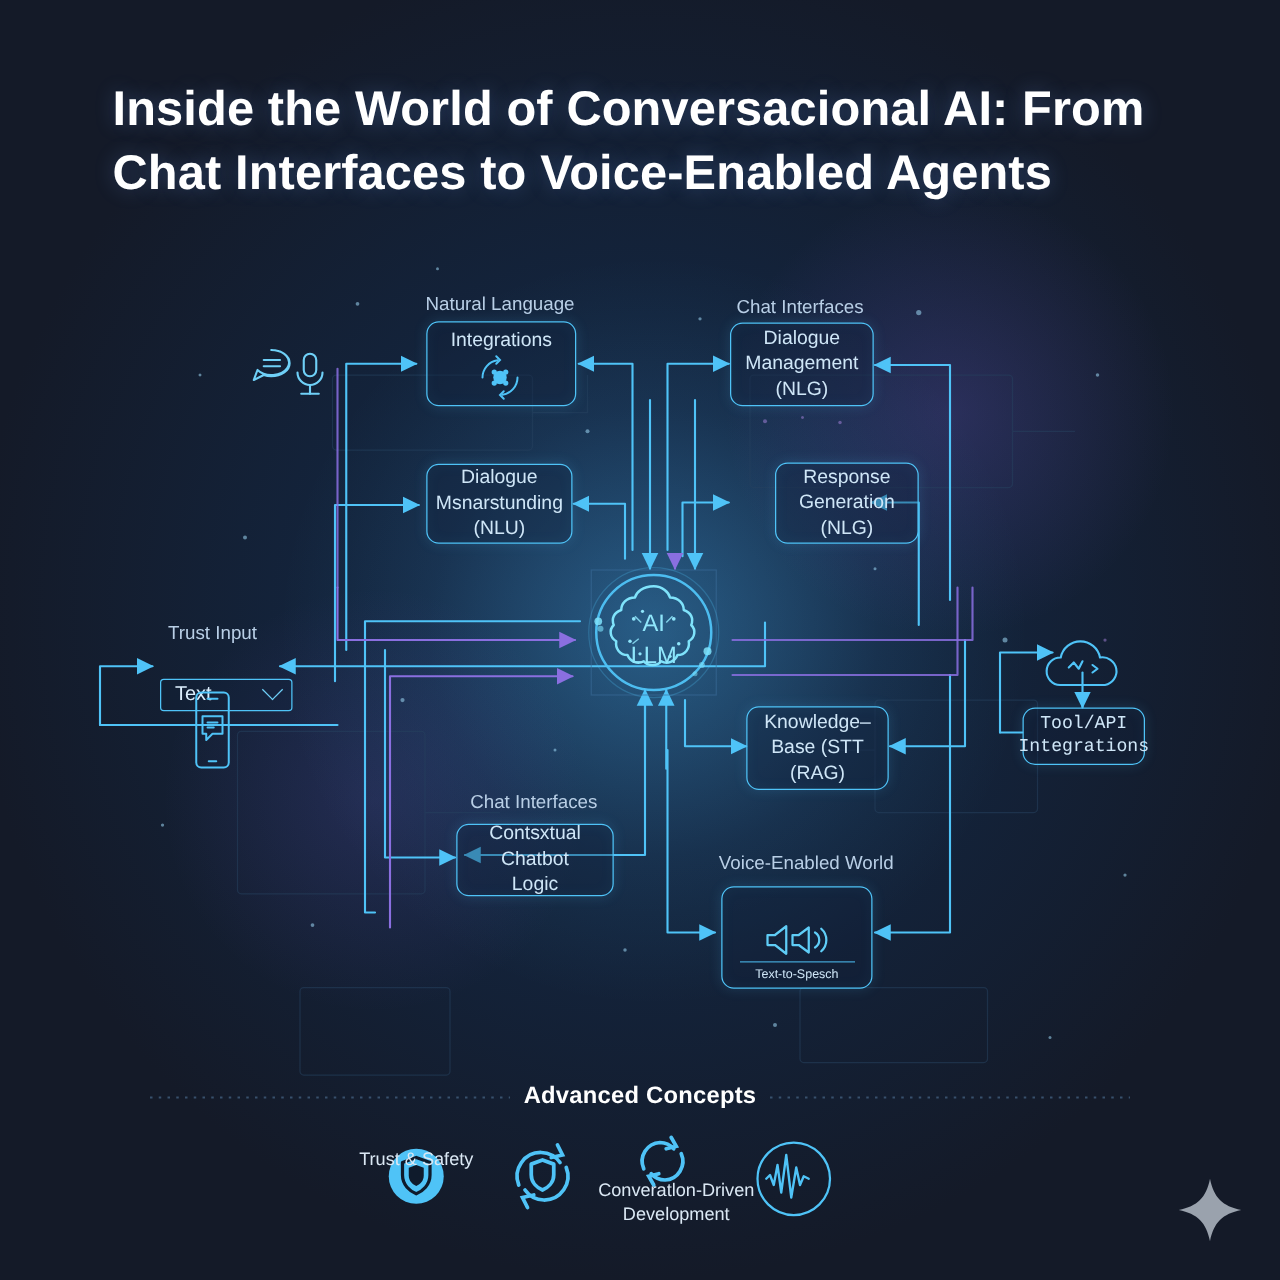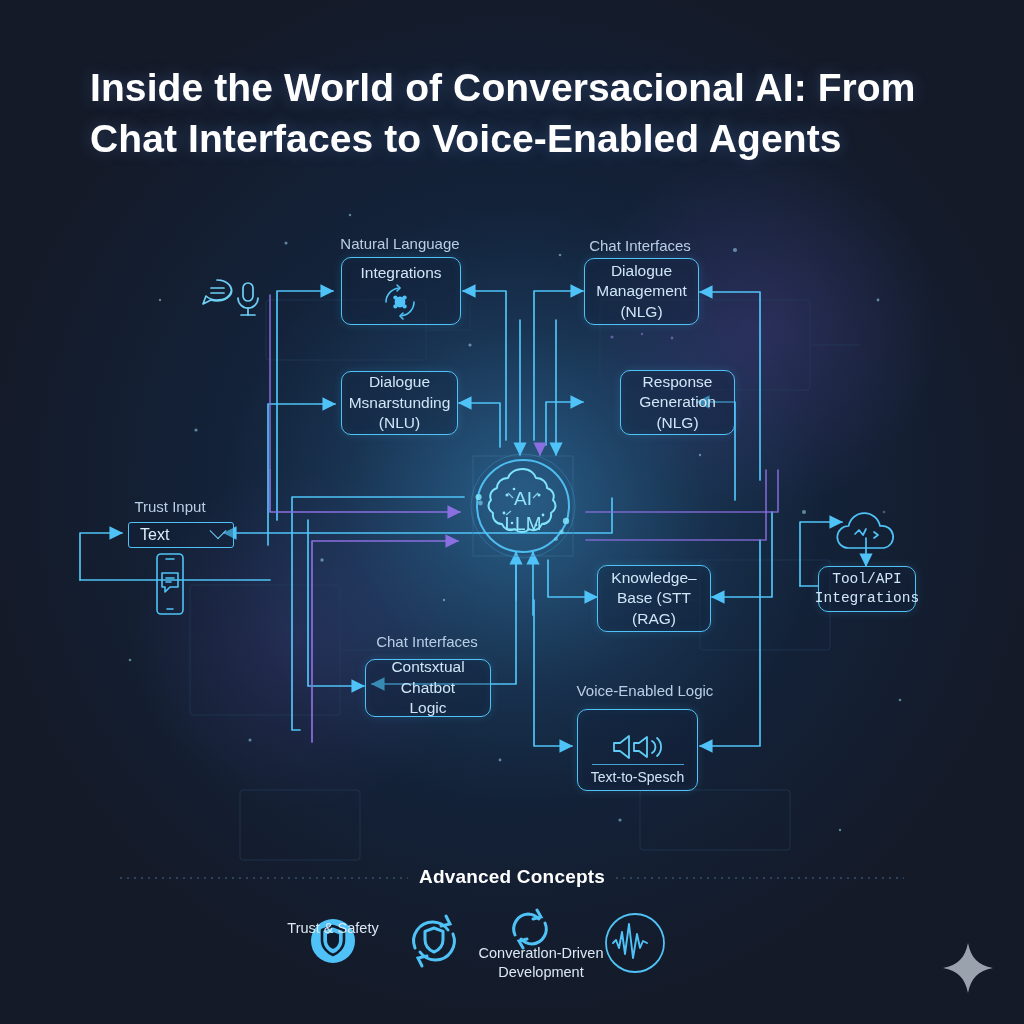--- a/index.html
+++ b/index.html
@@ -27,21 +27,21 @@
     color:#cfe6f7;font-size:15.5px;line-height:1.32;
     display:flex;align-items:center;justify-content:center;text-align:center;
     background:rgba(16,32,56,.35);
     box-shadow:0 0 10px rgba(79,195,247,.16), inset 0 0 12px rgba(79,195,247,.05);
   }
   .node span{display:block;padding:0 4px;}
   .select-node{
     position:absolute;border:1.6px solid #4fc3f7;border-radius:3px;
     color:#dceefc;font-size:16px;
     display:flex;align-items:center;justify-content:space-between;
-    padding:0 9px 0 11px;background:rgba(16,32,56,.3);
+    padding:0 9px 0 11px;background:rgba(16,32,56,.3);margin-top:21px;
   }
   .chev{width:11px;height:11px;border-right:1.8px solid #6fd0f7;border-bottom:1.8px solid #6fd0f7;transform:rotate(45deg) translate(-3px,-3px);}
   .icon-abs{position:absolute;}
   .adv-title{
     position:absolute;left:0;right:0;top:866px;text-align:center;
     color:#fff;font-size:19px;font-weight:bold;letter-spacing:.2px;
   }
   .adv-item-label{
     position:absolute;color:#dbe8f4;font-size:14.5px;line-height:1.32;
     text-align:center;white-space:pre-line;
@@ -232,21 +232,21 @@
       <path d="M270 470 L270 295" opacity=".85"></path>
       <path d="M586 512 L778 512 L778 470" opacity=".85"></path>
       <path d="M586 541 L770 541 L770 470" opacity=".0"></path>
       <path d="M586 540 L766 540 L766 470" opacity=".85"></path>
     </g>
   </svg>
 
   <div class="grp-label" style="left:340px;top:235px;width:120px;">Natural Language</div>
   <div class="grp-label" style="left:583px;top:237px;width:114px;">Chat Interfaces</div>
   <div class="grp-label" style="left:370px;top:633px;width:114px;">Chat Interfaces</div>
-  <div class="grp-label" style="left:560px;top:682px;width:170px;">Voice-Enabled Logic</div>
+  <div class="grp-label" style="left:560px;top:682px;width:170px;">Voice-Enabled World</div>
   <div class="grp-label" style="left:110px;top:498px;width:120px;">Trust Input</div>
 
   <div class="node" style="left:341px;top:257px;width:118px;height:66px;align-items:flex-start;">
     <span style="margin-top:5px;">Integrations</span>
   </div>
   <svg class="icon-abs" style="left:378px;top:282px;width:44px;height:40px;" viewBox="0 0 44 40">
     <g fill="none" stroke="#4fc3f7" stroke-width="1.6" stroke-linecap="round">
       <path d="M8 20 a14 14 0 0 1 12-13.8"></path>
       <path d="M36 20 a14 14 0 0 1-12 13.8"></path>
       <path d="M19 3 l3 3 -3 3"></path>
@@ -293,21 +293,21 @@
   <div class="node" style="left:577px;top:709px;width:119px;height:76px;flex-direction:column;justify-content:flex-end;padding-bottom:4px;">
     <svg style="width:56px;height:30px;margin-bottom:2px;" viewBox="0 0 56 30">
       <g fill="none" stroke="#5fcdf7" stroke-width="1.8" stroke-linejoin="round" stroke-linecap="round">
         <path d="M4 11 h6 L19 4 v22 L10 19 H4 Z"></path>
         <path d="M24 11 h5 L37 5 v20 l-8-6 h-5 Z"></path>
         <path d="M42 9 a7 7 0 0 1 0 12"></path>
         <path d="M47 6 a12 12 0 0 1 0 18"></path>
       </g>
     </svg>
     <div style="width:92px;height:1px;background:#4fc3f7;opacity:.8;margin-bottom:3px;"></div>
-    <span style="font-size:14px;">Text-to-Spesch</span>
+    <span style="font-size:10px;">Text-to-Spesch</span>
   </div>
 
   <div class="node" style="left:818px;top:566px;width:96px;height:44px;font-family:Liberation Mono, monospace;">
     <span style="white-space:pre-line;font-size:14.5px;">Tool/API
 Integrations</span>
   </div>
 
   <svg class="icon-abs" style="left:828px;top:506px;width:78px;height:58px;" viewBox="0 0 78 58">
     <g fill="none" stroke="#4fc3f7" stroke-width="1.7" stroke-linecap="round" stroke-linejoin="round">
       <path d="M20 42 a11 11 0 0 1 .6-22 A16 16 0 0 1 52 20 a11 11 0 0 1 4 22 Z"></path>

